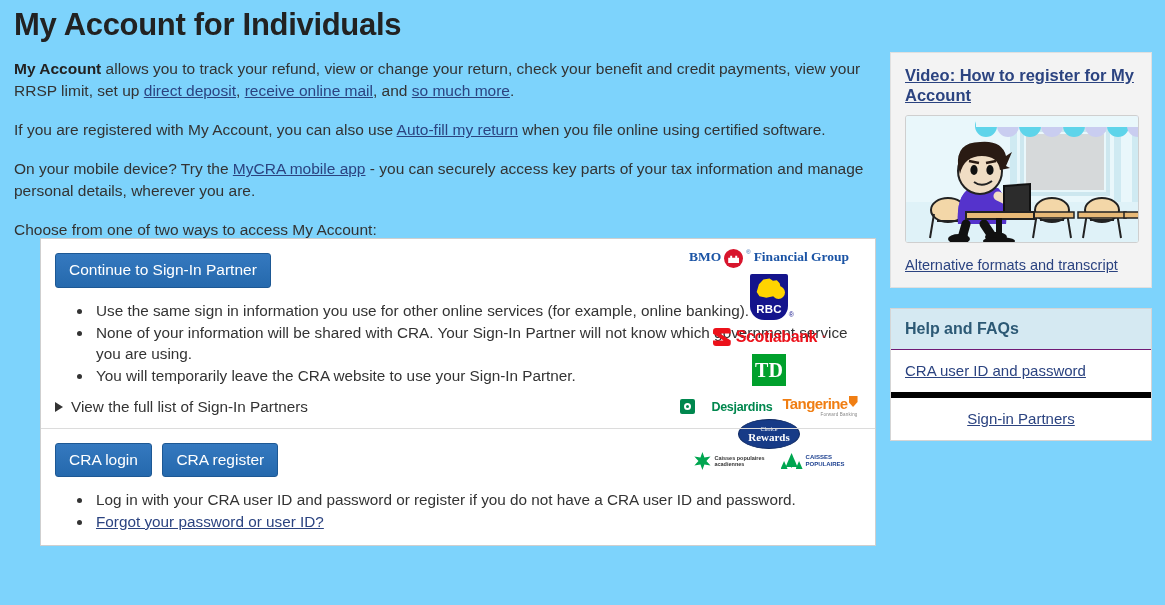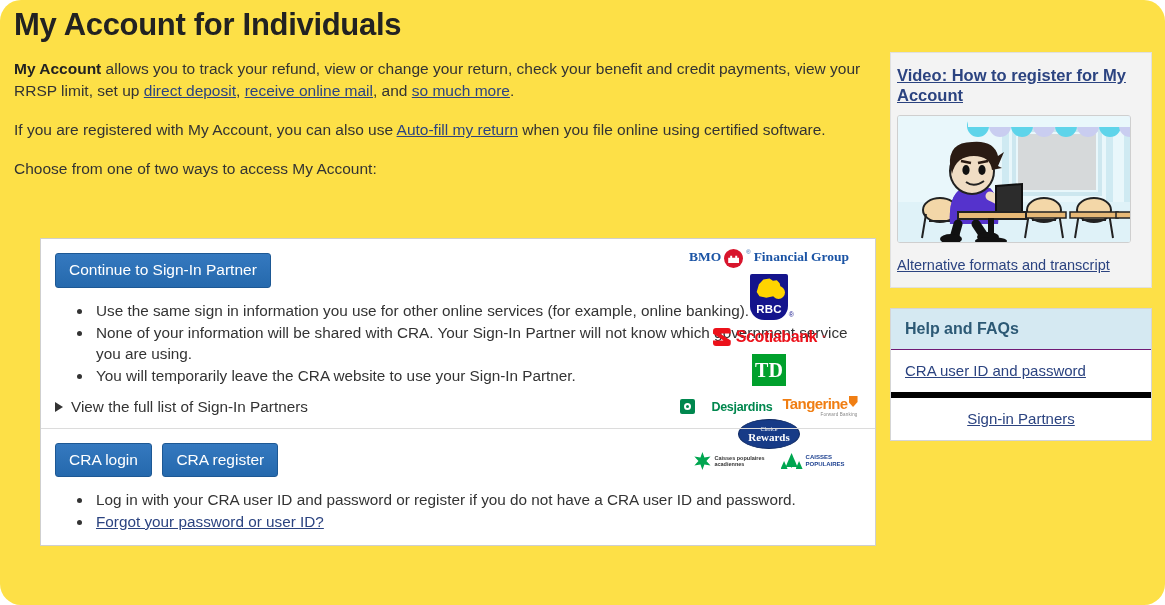--- a/index.html
+++ b/index.html
@@ -7,22 +7,21 @@
     margin: 0; padding: 0;
     width: 1165px; height: 605px;
     background: #ffffff;
     font-family: "Liberation Sans", sans-serif;
     color: #333333;
     overflow: hidden;
   }
   .page {
     position: relative;
     width: 1165px; height: 605px;
-    background: #fde047;
-    border-radius: 21px;
+    background: #7dd3fc;
   }
   
   .main-col {
     position: absolute;
     left: 14px; top: 0px;
     width: 858px;
   }
   h1.page-title {
     font-size: 31px;
     font-weight: bold;
@@ -224,21 +223,21 @@
     position:absolute;left:8px;bottom:1px;width:6px;height:6px;background:#00a650;
     clip-path: polygon(0 0,100% 0,50% 100%);
   }
   .cp-txt{font-size:6px;font-weight:bold;color:#1b3f8f;line-height:7px;text-align:left;}
 
   
   .sidebar { position:absolute; left:890px; top:52px; width:262px; }
   .panel-video{
     background:#f3f3f3;
     border:1px solid #e0e0e0;
-    padding:12px 14px 14px 6px;
+    padding:12px 14px 14px 14px;
   }
   .video-link{
     color:#2b4380;
     font-size:16.5px; font-weight:bold; line-height:20px;
     text-decoration:underline; display:block;
   }
   .thumb{
     margin-top:10px;
     width:234px;height:128px;
     border:1px solid #cfcfcf;
@@ -277,20 +276,21 @@
 <div class="page">
 
   <div class="main-col">
 
     <h1 class="page-title">My Account for Individuals</h1>
 
     <p class="body"><strong class="b">My Account</strong><span> allows you to track your refund, view or change your return, check your benefit and credit payments, view your RRSP limit, set up </span><a class="lnk" href="#">direct deposit</a><span>, </span><a class="lnk" href="#">receive online mail</a><span>, and </span><a class="lnk" href="#">so much more</a><span>.</span></p>
 
     <p class="body"><span>If you are registered with My Account, you can also use </span><a class="lnk" href="#">Auto-fill my return</a><span> when you file online using certified software.</span></p>
 
+    <p class="body"><span>On your mobile device? Try the </span><a class="lnk" href="#">MyCRA mobile app</a><span> - you can securely access key parts of your tax information and manage personal details, wherever you are.</span></p>
 
     <p class="body">Choose from one of two ways to access My Account:</p>
   </div>
 
   <div class="access-box">
 
     <div class="sec">
 
       <button class="btn">Continue to Sign-In Partner</button>
 

